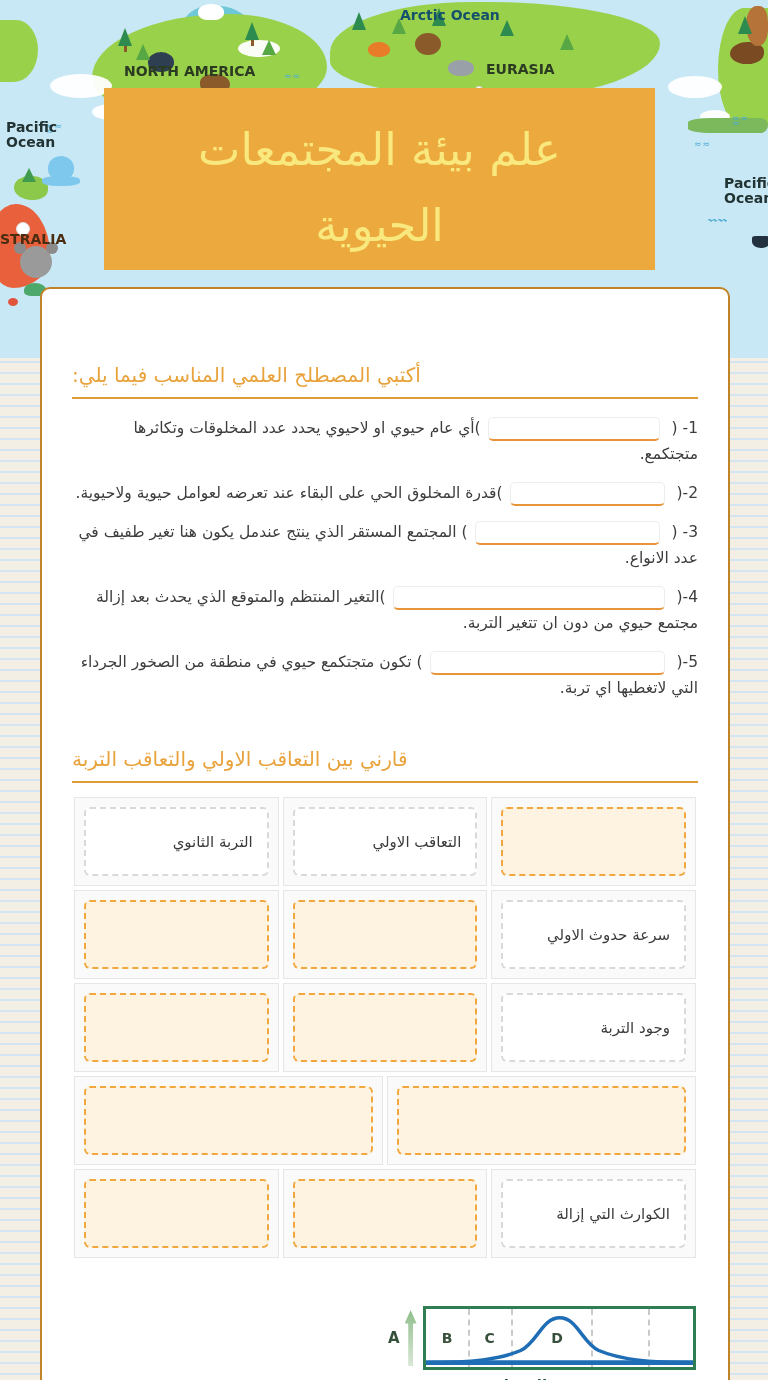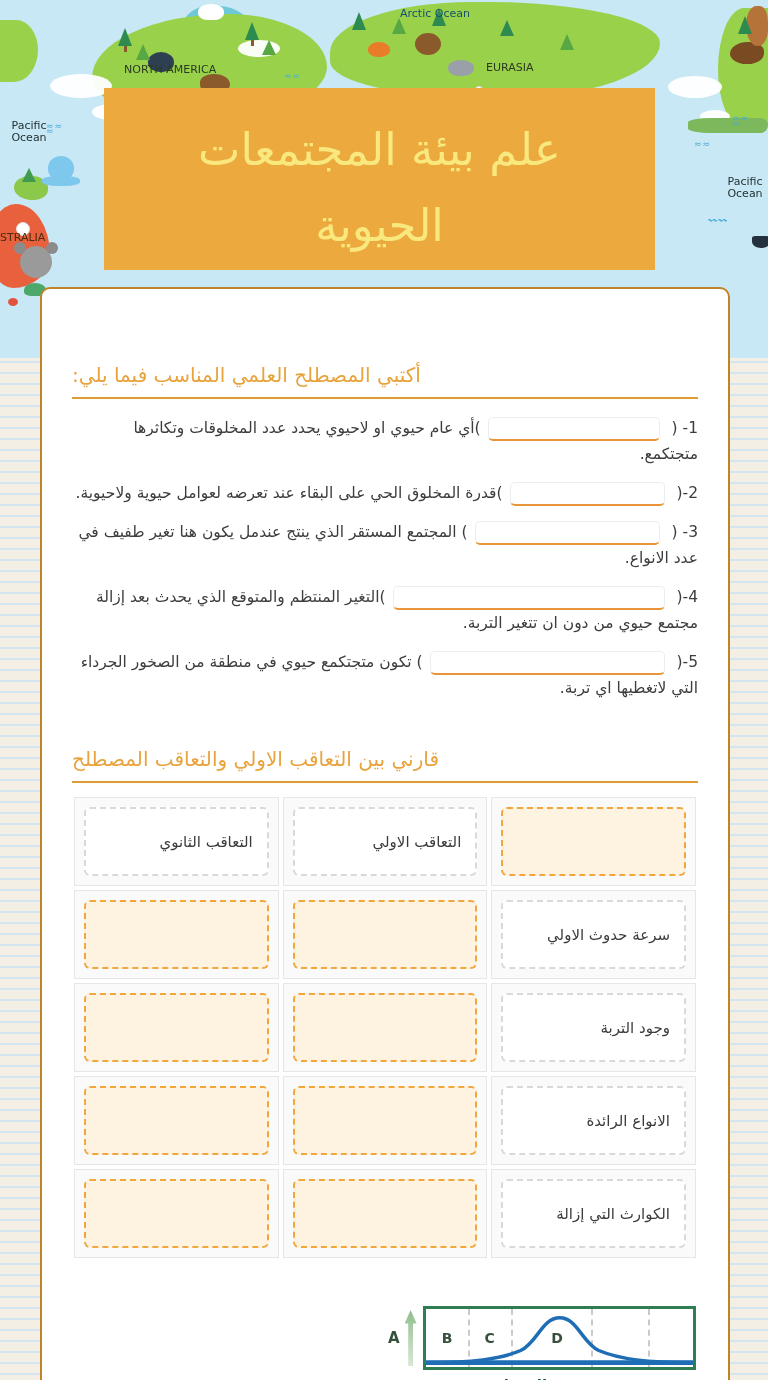--- a/index.html
+++ b/index.html
@@ -7,21 +7,21 @@
   body { font-family:"DejaVu Sans", sans-serif; }
   #stage {
     position:relative; width:768px; height:1380px; overflow:hidden;
     background-color:#f3efe5;
     background-image:repeating-linear-gradient(to bottom, rgba(0,0,0,0) 0 9px, #d3e5f1 9px 11px);
   }
   
   #map { position:absolute; left:0; top:0; width:768px; height:358px; background:#c9e8f5; overflow:hidden; }
   .blob { position:absolute; }
   .cloud { position:absolute; background:#fff; border-radius:50%; opacity:.95; }
-  .maplbl { position:absolute; font-size:11px; font-weight:normal; color:#14506b; line-height:1.1; }
+  .maplbl { position:absolute; font-size:14px; font-weight:bold; color:#14506b; line-height:1.1; }
   .tree { position:absolute; width:0; height:0; border-left:7px solid transparent; border-right:7px solid transparent; }
   .trunk { position:absolute; width:3px; height:6px; background:#8a5a2b; }
   .wave { position:absolute; color:#4fadd6; font-size:9px; letter-spacing:1px; line-height:5px; }
   
   #titleBox { position:absolute; left:104px; top:88px; width:551px; height:182px; background:#ecaa3e; display:flex; align-items:flex-end; justify-content:center; text-align:center; padding:6px 30px; }
   #titleBox span { color:#f8e87d; font-size:45px; line-height:76px; direction:rtl; }
   
   #card { position:absolute; left:40px; top:287px; width:690px; height:1130px; background:#fff; border:2px solid #c08327; border-radius:10px; padding:0 30px 30px; }
   .sec-h { margin-top:74px; color:#e8a33d; font-size:20px; font-weight:normal; direction:rtl; text-align:left; }
   .sec-h.second { margin-top:46px; }
@@ -136,33 +136,33 @@
     <hr class="sec-line">
 
     <div id="qs">
       <p class="q n1"><span>1- ( </span><span class="blank"></span><span>)أي عام حيوي او لاحيوي يحدد عدد المخلوقات وتكاثرها متجتكمع.</span></p>
       <p class="q n2"><span>2-( </span><span class="blank"></span><span>)قدرة المخلوق الحي على البقاء عند تعرضه لعوامل حيوية ولاحيوية.</span></p>
       <p class="q n3"><span>3- ( </span><span class="blank"></span><span>) المجتمع المستقر الذي ينتج عندمل يكون هنا تغير طفيف في عدد الانواع.</span></p>
       <p class="q n4"><span>4-( </span><span class="blank"></span><span>)التغير المنتظم والمتوقع الذي يحدث بعد إزالة مجتمع حيوي من دون ان تتغير التربة.</span></p>
       <p class="q n5"><span>5-( </span><span class="blank"></span><span>) تكون متجتكمع حيوي في منطقة من الصخور الجرداء التي لاتغطيها اي تربة.</span></p>
     </div>
 
-    <h2 class="sec-h second">قارني بين التعاقب الاولي والتعاقب المصطلح</h2>
+    <h2 class="sec-h second">قارني بين التعاقب الاولي والتعاقب التربة</h2>
     <hr class="sec-line">
 
     <div id="cmp">
       <div class="cmp-row">
         <div class="cell">
             <div class="box drop"></div>
           </div>
         <div class="cell">
             <div class="box lbl">التعاقب الاولي</div>
           </div>
         <div class="cell">
-            <div class="box lbl">التعاقب الثانوي</div>
+            <div class="box lbl">التربة الثانوي</div>
           </div>
       </div>
       <div class="cmp-row">
         <div class="cell">
             <div class="box lbl">سرعة حدوث الاولي</div>
           </div>
         <div class="cell">
             <div class="box drop"></div>
           </div>
         <div class="cell">
@@ -174,23 +174,20 @@
             <div class="box lbl">وجود التربة</div>
           </div>
         <div class="cell">
             <div class="box drop"></div>
           </div>
         <div class="cell">
             <div class="box drop"></div>
           </div>
       </div>
       <div class="cmp-row">
-        <div class="cell">
-            <div class="box lbl">الانواع الرائدة</div>
-          </div>
         <div class="cell">
             <div class="box drop"></div>
           </div>
         <div class="cell">
             <div class="box drop"></div>
           </div>
       </div>
       <div class="cmp-row">
         <div class="cell">
             <div class="box lbl">الكوارث التي إزالة</div>

